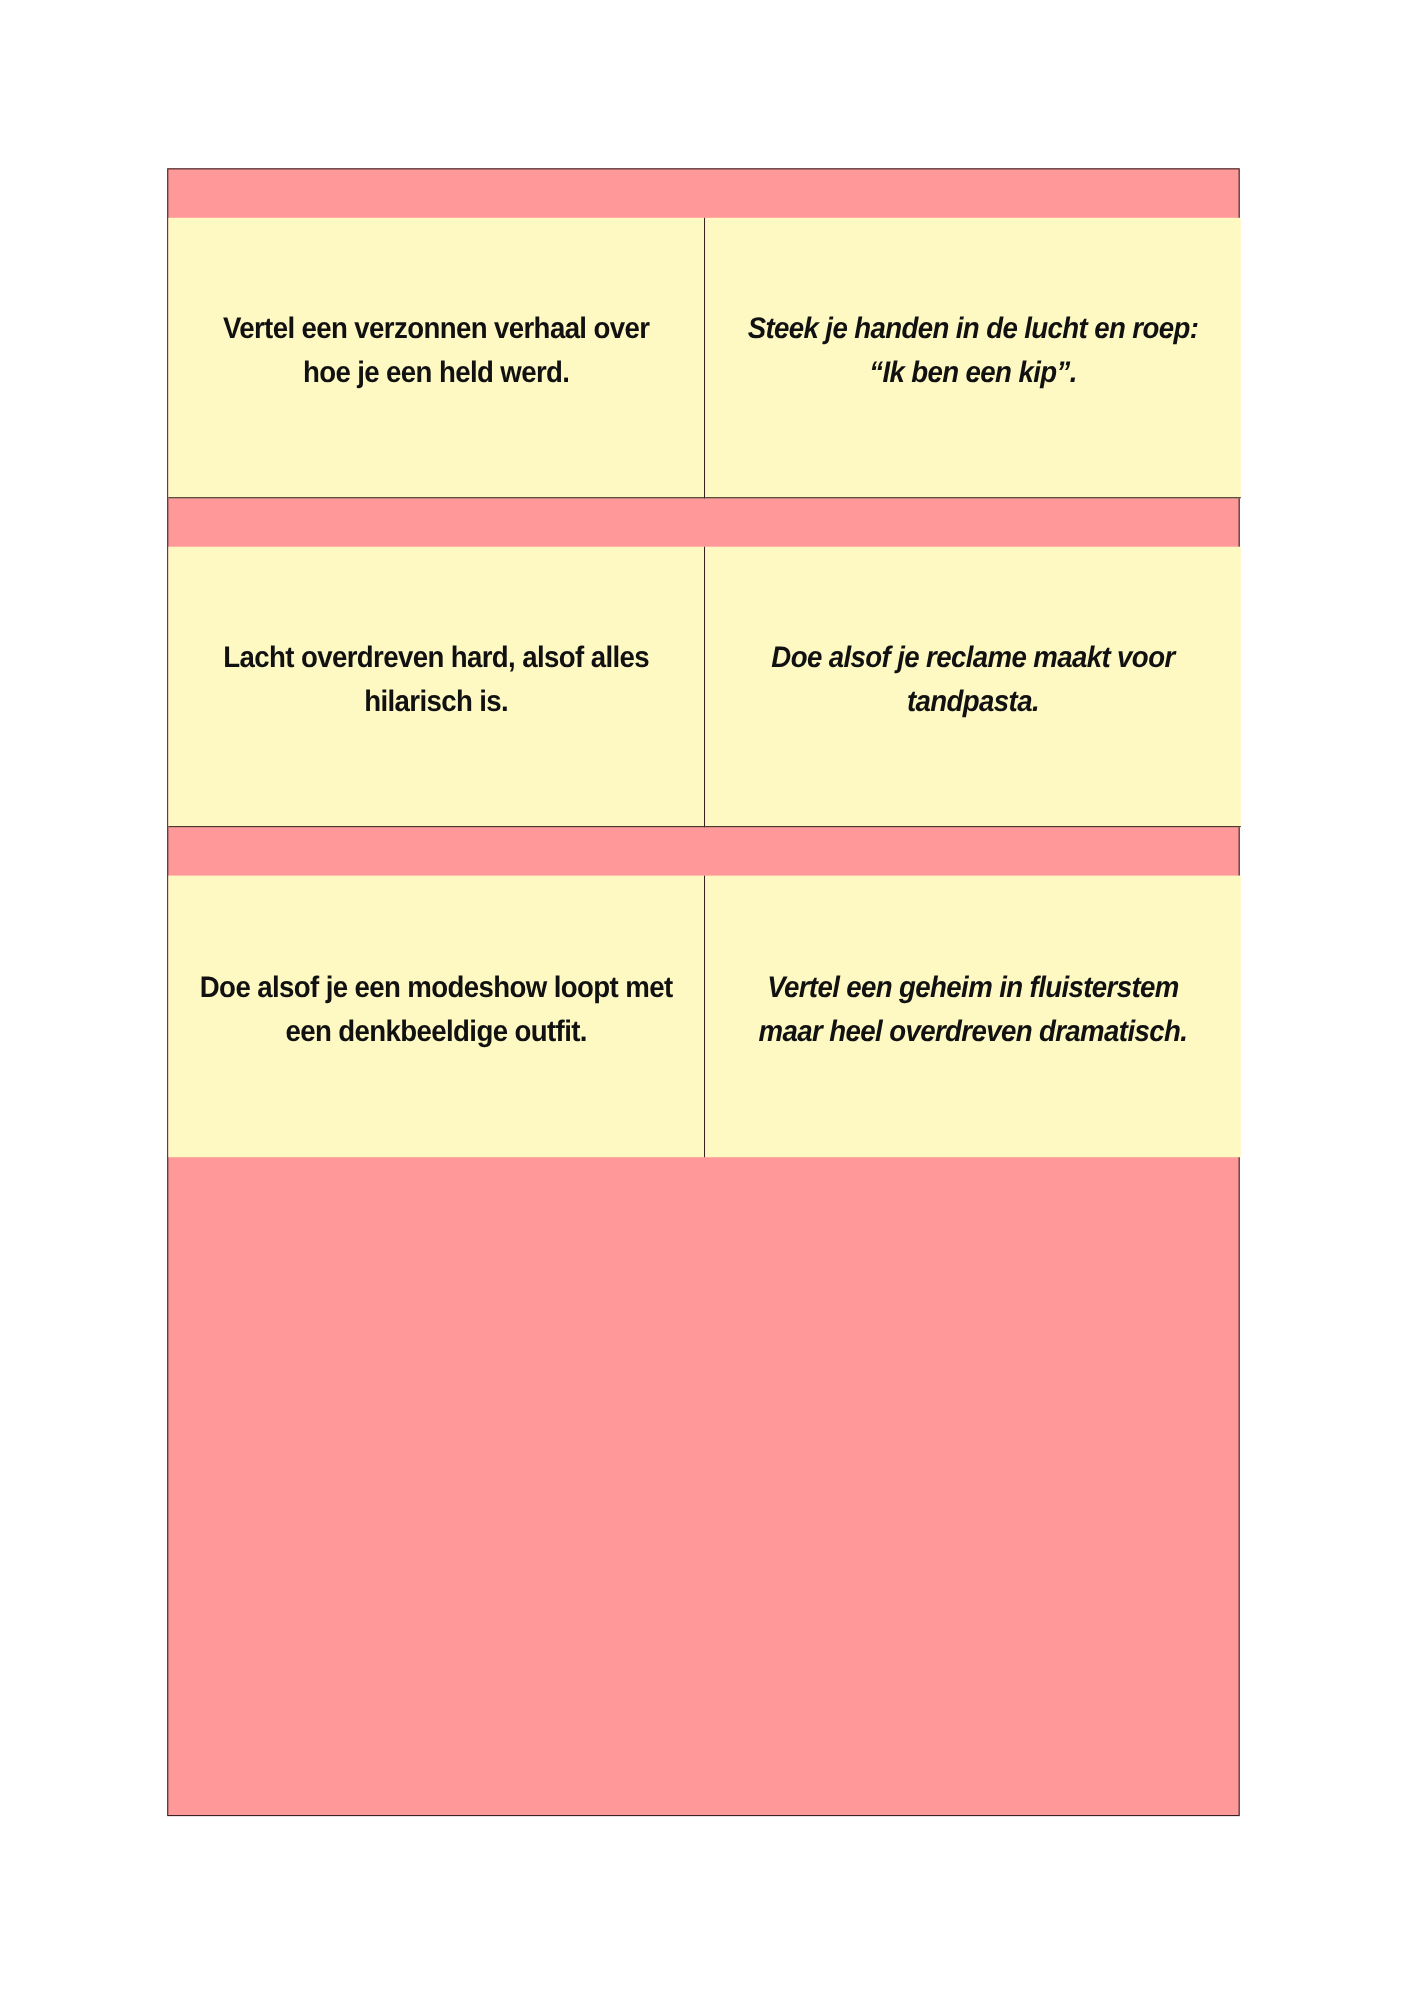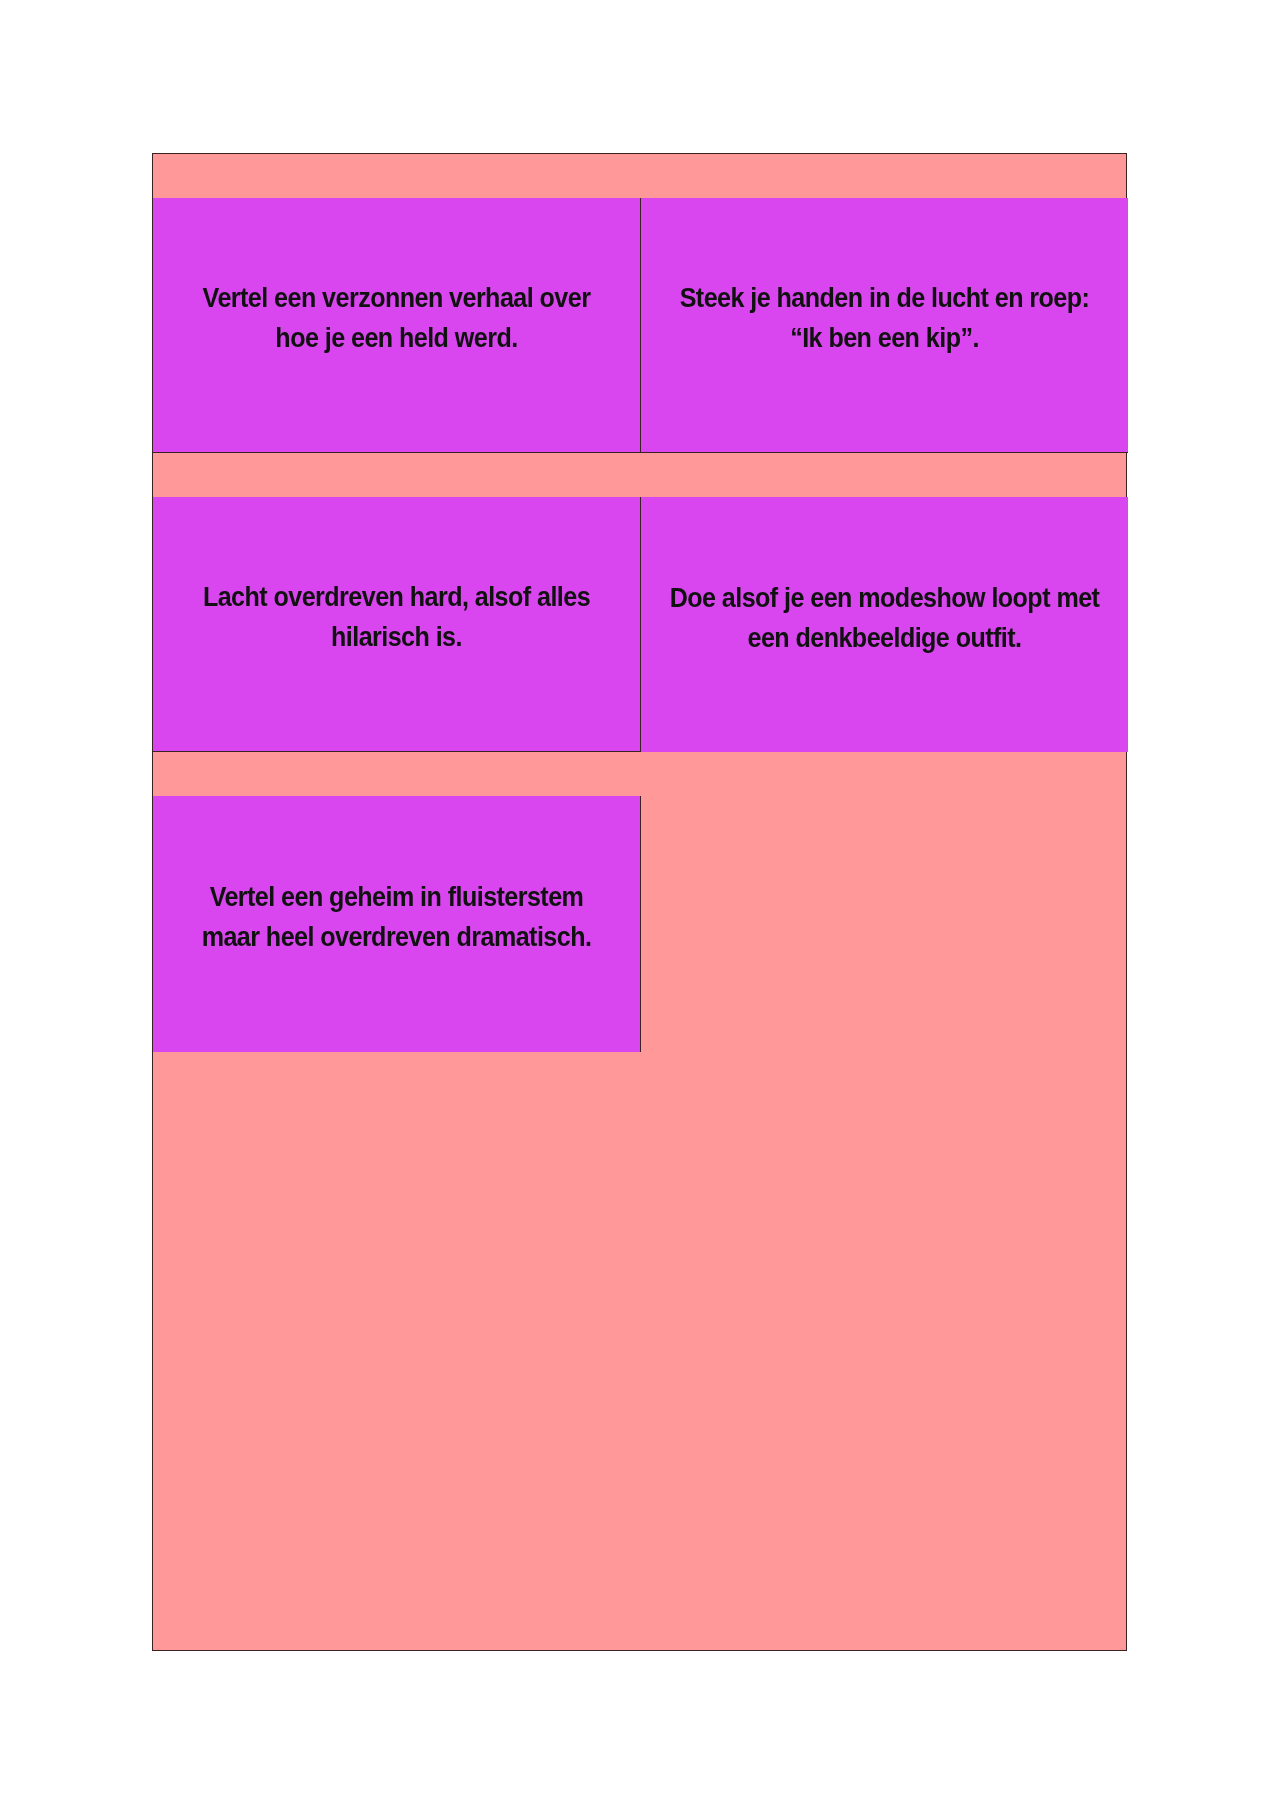--- a/index.html
+++ b/index.html
@@ -35,24 +35,24 @@
   }
   .card {
     display: flex;
     align-items: center;
     justify-content: center;
     text-align: center;
     box-sizing: border-box;
     border-right: 1.5px solid #3a2222;
     border-bottom: 1.5px solid #3a2222;
     padding: 0 10px;
-    background: #d946ef;
+    background: #fef9c3;
     margin-top: 44px;
   }
-  .card:nth-child(2n) { border-right: none; }
+  .card:nth-child(2n) { border-right: none; font-style: italic; }
   .card:nth-last-child(-n+2) { border-bottom: none; justify-content: center; }
   .card-text {
     font-weight: bold;
     font-size: 27px;
     line-height: 40px;
     color: #111111;
     letter-spacing: -0.6px;
     transform: scaleX(0.93);
     margin-top: -14px;
   }
@@ -65,19 +65,22 @@
     <div class="card">
       <div class="card-text">Vertel een verzonnen verhaal over hoe je een held werd.</div>
     </div>
     <div class="card">
       <div class="card-text">Steek je handen in de lucht en roep: “Ik ben een kip”.</div>
     </div>
     <div class="card">
       <div class="card-text">Lacht overdreven hard, alsof alles hilarisch is.</div>
     </div>
     <div class="card">
+      <div class="card-text">Doe alsof je reclame maakt voor tandpasta.</div>
+    </div>
+    <div class="card">
       <div class="card-text">Doe alsof je een modeshow loopt met een denkbeeldige outfit.</div>
     </div>
     <div class="card">
       <div class="card-text">Vertel een geheim in fluisterstem maar heel overdreven dramatisch.</div>
     </div>
   </div>
 </div>
 
 </body></html>

